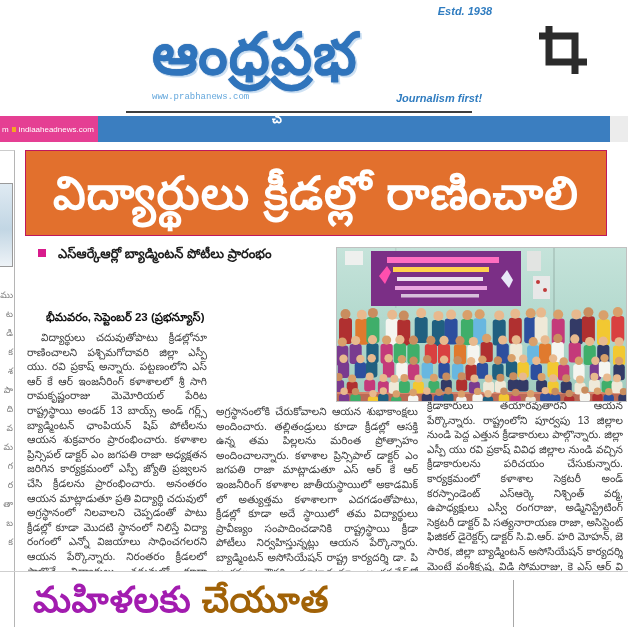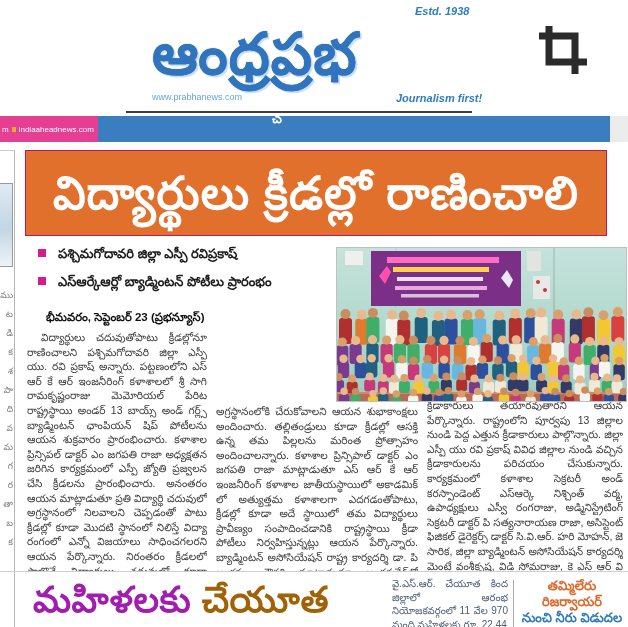--- a/index.html
+++ b/index.html
@@ -1,25 +1,25 @@
 <!DOCTYPE html>
 <html><head>
 <meta charset="utf-8">
 <style>
   html,body{margin:0;padding:0;background:#fff;}
   .page{position:relative;width:628px;height:627px;overflow:hidden;background:#fff;
         font-family:"Liberation Sans", sans-serif;}
 
   
-  .estd{position:absolute;left:415px;top:5px;width:100px;
+  .estd{position:absolute;left:415px;top:5px;width:100px;text-align:center;
         font-size:11px;font-style:italic;font-weight:bold;color:#2f7cc0;}
   .logo{position:absolute;left:152px;top:10px;width:344px;
         font-size:58px;line-height:88px;font-weight:bold;color:#2f74bc;
         text-shadow:0 0 1px #1d5a9e, 2px 2px 0 #cfe2f4;letter-spacing:1px;}
-  .website{position:absolute;left:152px;top:92px;font-size:9px;color:#64a7dc;}
+  .website{position:absolute;left:152px;top:92px;font-size:9px;color:#64a7dc;font-family:Liberation Mono, monospace;}
   .tagline{position:absolute;left:396px;top:92px;font-size:11px;font-style:italic;
         font-weight:bold;color:#2f7cc0;}
   .crop-icon{position:absolute;left:537px;top:24px;}
 
   
   .mast-rule{position:absolute;left:126px;top:111px;width:346px;height:2px;background:#3e3e3e;}
   .bar-pink{position:absolute;left:0;top:116px;width:98px;height:26px;background:#e53f93;
         display:flex;align-items:center;gap:3px;padding-left:2px;box-sizing:border-box;
         color:#fff;font-size:8px;white-space:nowrap;}
   .bar-pink .sq{width:4px;height:5px;background:#f5a623;display:inline-block;}
@@ -119,24 +119,20 @@
 తా
 బ
 క</div>
   </div>
 
   <div class="banner">
     <div class="txt">విద్యార్థులు క్రీడల్లో రాణించాలి</div>
   </div>
 
   <div class="bullets">
-    <div class="bullet-row">
-      <span class="sq"></span>
-      <span>పశ్చిమగోదావరి జిల్లా ఎస్పీ రవిప్రకాష్</span>
-    </div>
     <div class="bullet-row">
       <span class="sq"></span>
       <span>ఎస్ఆర్కేఆర్లో బ్యాడ్మింటన్ పోటీలు ప్రారంభం</span>
     </div>
   </div>
 
   <div class="dateline">భీమవరం, సెప్టెంబర్ 23 (ప్రభన్యూస్)</div>
 
   <div class="col c1">విద్యార్థులు చదువుతోపాటు క్రీడల్లోనూ రాణించాలని పశ్చిమగోదావరి జిల్లా ఎస్పీ యు. రవి ప్రకాష్ అన్నారు. పట్టణంలోని ఎస్ ఆర్ కే ఆర్ ఇంజనీరింగ్ కళాశాలలో శ్రీ సాగి రామకృష్ణంరాజు మెమోరియల్ పేరిట రాష్ట్రస్థాయి అండర్ 13 బాయ్స్ అండ్ గర్ల్స్ బ్యాడ్మింటన్ ఛాంపియన్ షిప్ పోటీలను ఆయన శుక్రవారం ప్రారంభించారు. కళాశాల ప్రిన్సిపల్ డాక్టర్ ఎం జగపతి రాజా అధ్యక్షతన జరిగిన కార్యక్రమంలో ఎస్పీ జ్యోతి ప్రజ్వలన చేసి క్రీడలను ప్రారంభించారు. అనంతరం ఆయన మాట్లాడుతూ ప్రతి విద్యార్థి చదువులో అగ్రస్థానంలో నిలవాలని చెప్పడంతో పాటు క్రీడల్లో కూడా మొదటి స్థానంలో నిలిస్తే విద్యా రంగంలో ఎన్నో విజయాలు సాధించగలరని ఆయన పేర్కొన్నారు. నిరంతరం క్రీడలలో పాల్గొనే విద్యార్థులు చదువులో కూడా ఆత్మవిశ్వాసం పెంచుకొని ముందుకు సాగుతారని అనేక అధ్యయనాలు వెల్లడిస్తున్నాయని ఆయన పేర్కొన్నారు. క్రీడాకారునికి అండర్ 13 చాలా ప్రాధాన్యత కలిగిన వయసు అని ఈ వయసులో క్రమశిక్షణతో క్రీడలలో మెలకువలు నేర్చుకోవాలని ప్రతి ఒక్కరూ పీవీ సింధును, గోపీచంద్ లాంటి అంతర్జాతీయ క్రీడాకారులను స్ఫూర్తిగా తీసుకొని క్రీడలలో</div>
   <div class="col c2">అగ్రస్థానంలోకి చేరుకోవాలని ఆయన శుభాకాంక్షలు అందించారు. తల్లితండ్రులు కూడా క్రీడల్లో ఆసక్తి ఉన్న తమ పిల్లలను మరింత ప్రోత్సాహం అందించాలన్నారు. కళాశాల ప్రిన్సిపాల్ డాక్టర్ ఎం జగపతి రాజా మాట్లాడుతూ ఎస్ ఆర్ కే ఆర్ ఇంజనీరింగ్ కళాశాల జాతీయస్థాయిలో అకాడమిక్ లో అత్యుత్తమ కళాశాలగా ఎదగడంతోపాటు, క్రీడల్లో కూడా అదే స్థాయిలో తమ విద్యార్థులు ప్రావీణ్యం సంపాదించడానికి రాష్ట్రస్థాయి క్రీడా పోటీలు నిర్వహిస్తున్నట్లు ఆయన పేర్కొన్నారు. బ్యాడ్మింటన్ అసోసియేషన్ రాష్ట్ర కార్యదర్శి డా. పి అంకమ్మ చౌదరి మాట్లాడుతూ ఆంధ్రప్రదేశ్‌లో విభజన తర్వాత ఇప్పుడిప్పుడే రాష్ట్రంలో బ్యాడ్మింటన్ అకాడమీలు విశాఖ, తిరుపతి, అమరావతిలో నెలకొల్పుతున్నారని మరో రెండు సంవత్సరాల్లో అకాడమీల ద్వారా వందలాది మంది</div>
@@ -387,23 +383,17 @@
       </svg>
   </figure>
 
   <div class="bottom-rule"></div>
 
   <div class="bottom-headline">
     <span class="w1">మహిళలకు</span>
     <span class="w2">చేయూత</span>
   </div>
 
-  <div class="ysr">వై.ఎస్.ఆర్. చేయూత కింద జిల్లాలో ఆరంభ నియోజకవర్గంలో 11 వేల 970 మంది మహిళలకు రూ. 22.44</div>
 
   <div class="vdiv"></div>
 
-  <div class="reservoir">
-    <div class="l1">తమ్మిలేరు రిజర్వాయర్</div>
-    <div class="l2">నుంచి నీరు విడుదల</div>
-
-  </div>
 
 </div>
 
 </body></html>

